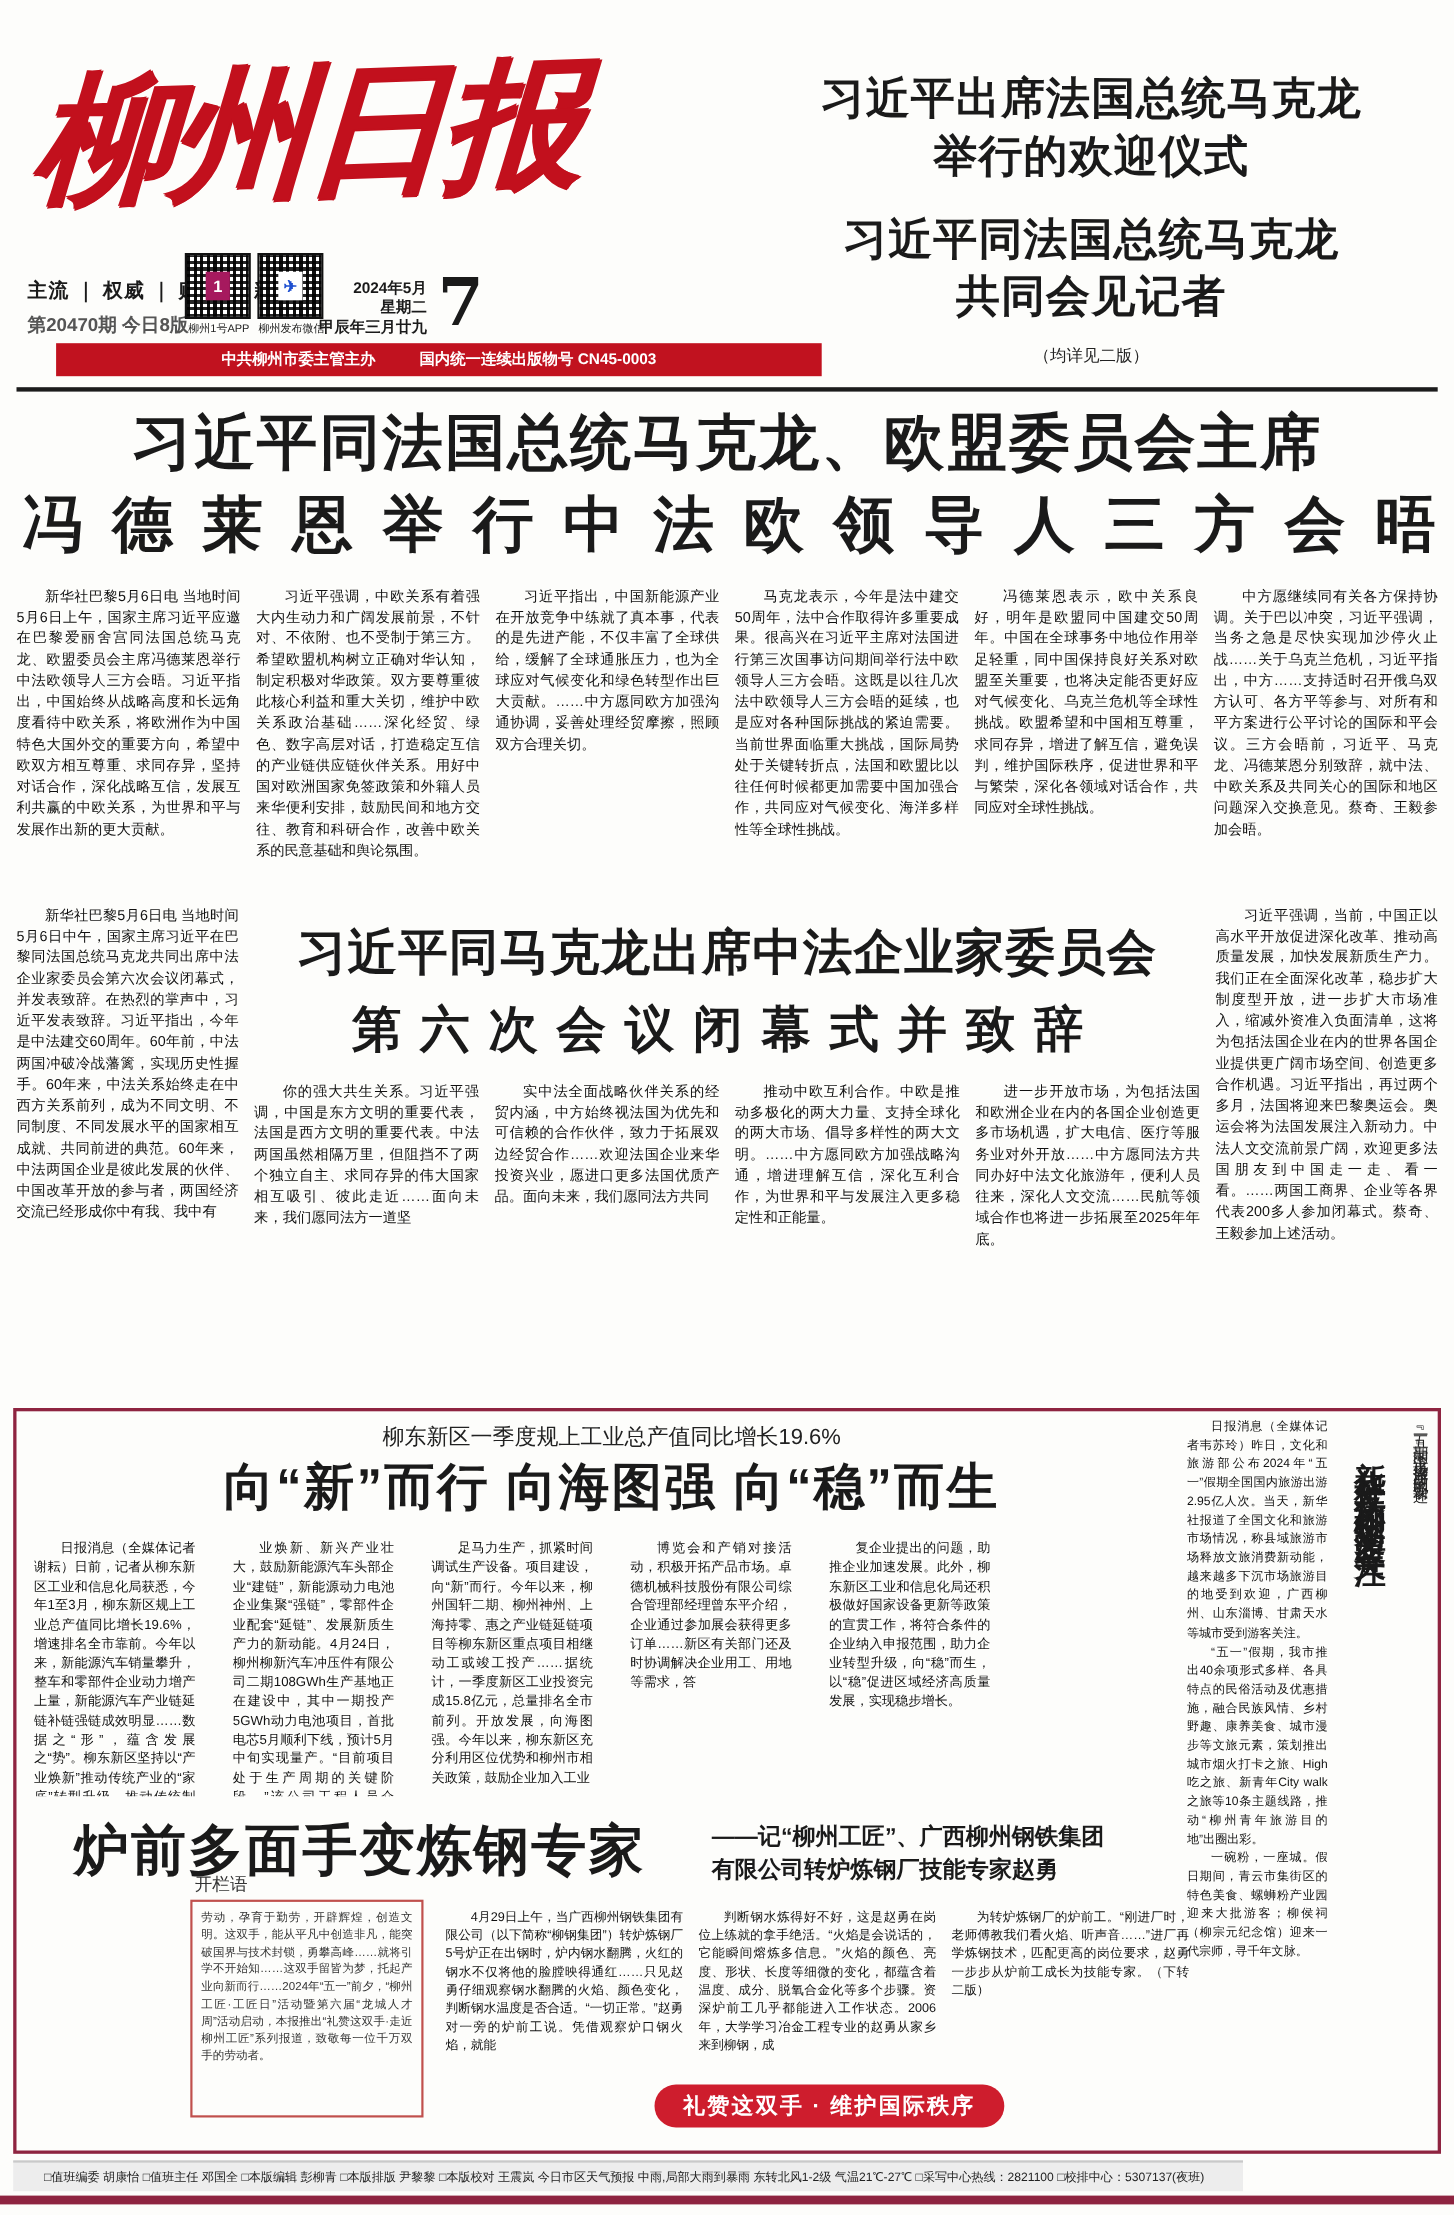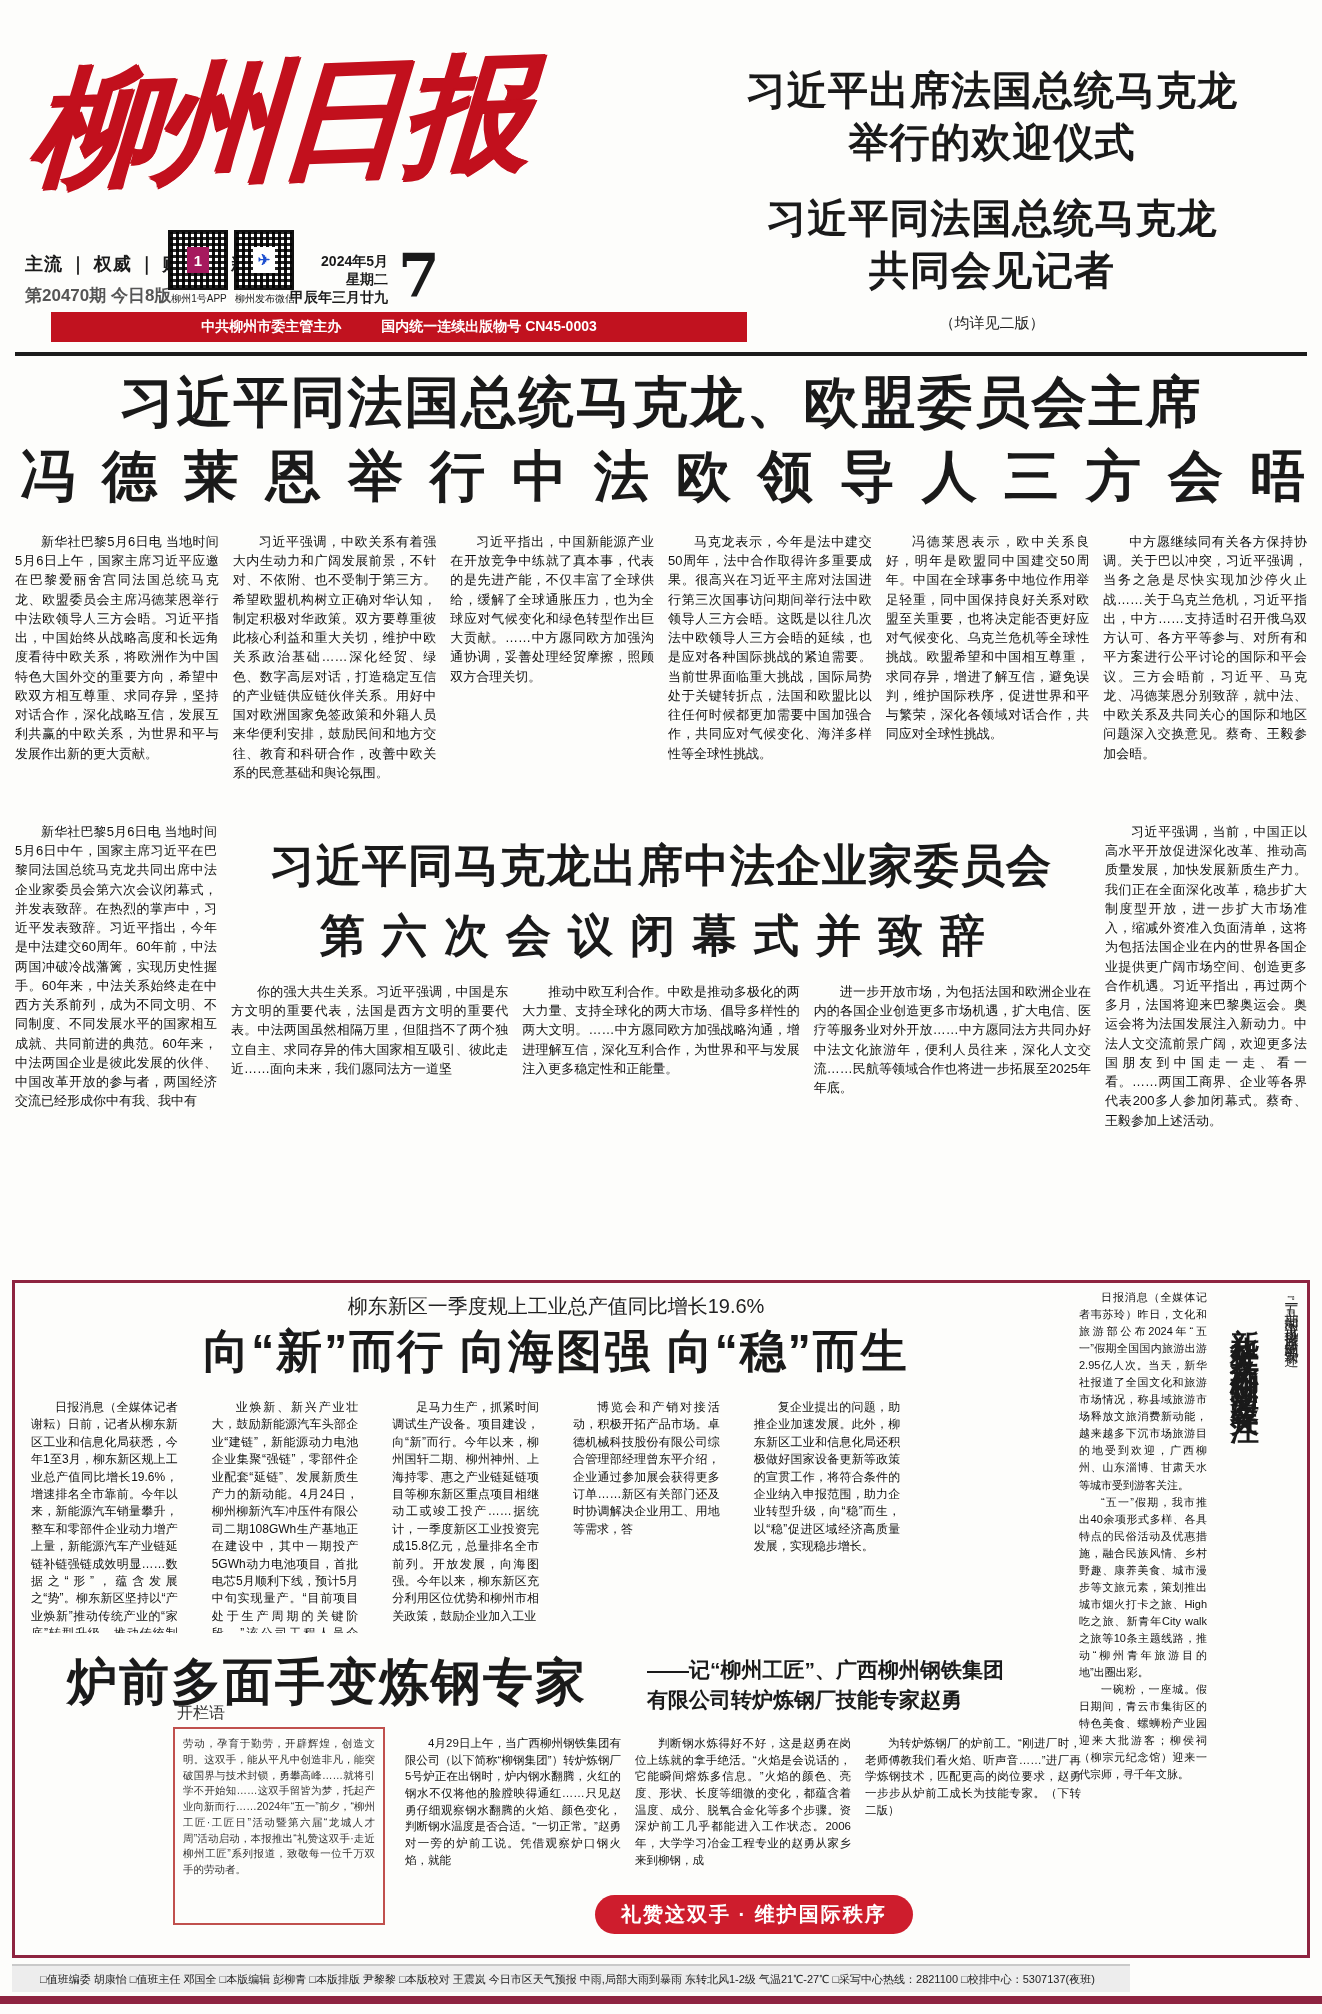--- a/index.html
+++ b/index.html
@@ -143,20 +143,23 @@
         <p>新华社巴黎5月6日电 当地时间5月6日中午，国家主席习近平在巴黎同法国总统马克龙共同出席中法企业家委员会第六次会议闭幕式，并发表致辞。在热烈的掌声中，习近平发表致辞。习近平指出，今年是中法建交60周年。60年前，中法两国冲破冷战藩篱，实现历史性握手。60年来，中法关系始终走在中西方关系前列，成为不同文明、不同制度、不同发展水平的国家相互成就、共同前进的典范。60年来，中法两国企业是彼此发展的伙伴、中国改革开放的参与者，两国经济交流已经形成你中有我、我中有</p>
       </div>
     <div class="art2-center">
       <div class="art2-hl art2-hl1">习近平同马克龙出席中法企业家委员会</div>
       <div class="art2-hl art2-hl2">第六次会议闭幕式并致辞</div>
       <div class="cols art2-cols">
         <div class="coltxt">
             <p>你的强大共生关系。习近平强调，中国是东方文明的重要代表，法国是西方文明的重要代表。中法两国虽然相隔万里，但阻挡不了两个独立自主、求同存异的伟大国家相互吸引、彼此走近……面向未来，我们愿同法方一道坚</p>
           </div>
         <div class="coltxt">
+            <p>实中法全面战略伙伴关系的经贸内涵，中方始终视法国为优先和可信赖的合作伙伴，致力于拓展双边经贸合作……欢迎法国企业来华投资兴业，愿进口更多法国优质产品。面向未来，我们愿同法方共同</p>
+          </div>
+        <div class="coltxt">
             <p>推动中欧互利合作。中欧是推动多极化的两大力量、支持全球化的两大市场、倡导多样性的两大文明。……中方愿同欧方加强战略沟通，增进理解互信，深化互利合作，为世界和平与发展注入更多稳定性和正能量。</p>
           </div>
         <div class="coltxt">
             <p>进一步开放市场，为包括法国和欧洲企业在内的各国企业创造更多市场机遇，扩大电信、医疗等服务业对外开放……中方愿同法方共同办好中法文化旅游年，便利人员往来，深化人文交流……民航等领域合作也将进一步拓展至2025年年底。</p>
           </div>
       </div>
     </div>
     <div class="coltxt art2-side">
         <p>习近平强调，当前，中国正以高水平开放促进深化改革、推动高质量发展，加快发展新质生产力。我们正在全面深化改革，稳步扩大制度型开放，进一步扩大市场准入，缩减外资准入负面清单，这将为包括法国企业在内的世界各国企业提供更广阔市场空间、创造更多合作机遇。习近平指出，再过两个多月，法国将迎来巴黎奥运会。奥运会将为法国发展注入新动力。中法人文交流前景广阔，欢迎更多法国朋友到中国走一走、看一看。……两国工商界、企业等各界代表200多人参加闭幕式。蔡奇、王毅参加上述活动。</p>
       </div>

